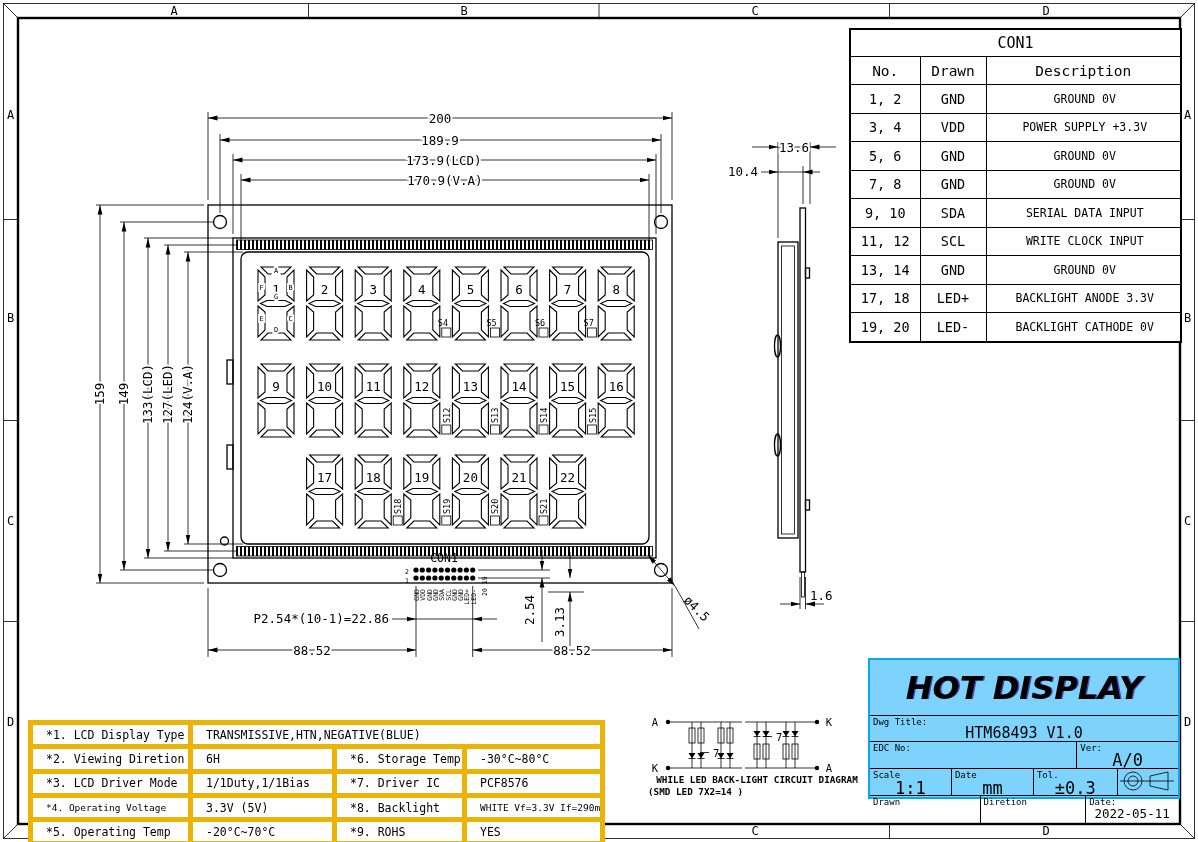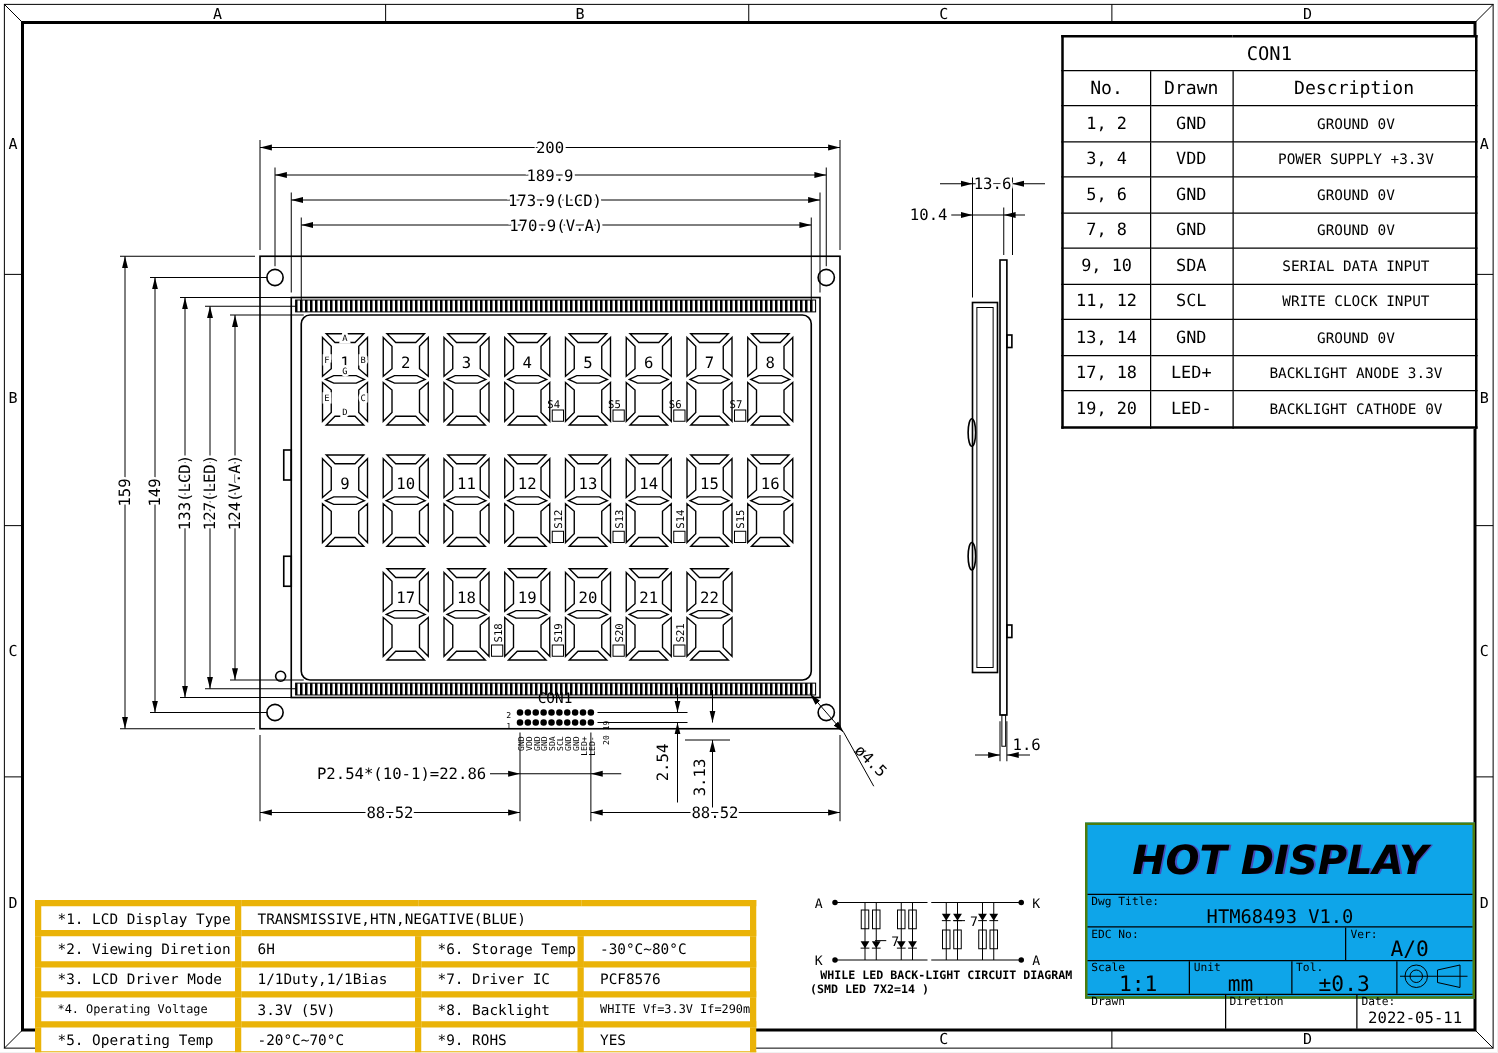--- a/index.html
+++ b/index.html
@@ -25,22 +25,22 @@
   #con1-table td.desc{font-size:11.5px;text-align:center;padding-left:4px;}
 
   
   #specs-table{position:absolute;left:28px;top:720px;width:572px;background:#fff;}
   #specs-table table{border-collapse:collapse;table-layout:fixed;width:100%;border:1.5px solid #000;}
   #specs-table td{border:5px solid #eab308;height:19.3px;font-size:11.5px;padding:0 0 0 13px;
                   white-space:nowrap;overflow:hidden;}
   #specs-table td.small{font-size:9.5px;}
 
   
-  #title-block{position:absolute;left:868px;top:658px;width:312px;height:141px;border:2px solid #4d7c0f;
-               box-sizing:border-box;background:#0ea5e9;}
+  #title-block{position:absolute;left:868px;top:658px;width:312px;height:141px;border:2px solid #0ea5e9;
+               box-sizing:border-box;background:#7dd3fc;}
   .tb-row{position:relative;border-top:1px solid #000;box-sizing:border-box;}
   .tb-row:first-child{border-top:none;}
   .tb-company{height:55px;display:flex;align-items:center;justify-content:center;
               font-family:"DejaVu Sans",sans-serif;font-style:italic;font-weight:bold;font-size:32px;
               text-shadow:1.5px 0 0 #4a4ab8;}
   .tb-dwg{height:26px;}
   .tb-flex{display:flex;}
   .tb-r3{height:27px;gap:44px;} .tb-r4{height:27px;} .tb-r5{height:28px;}
   .tb-cell{position:relative;border-left:1px solid #000;box-sizing:border-box;height:100%;}
   .tb-cell:first-child{border-left:none;}
@@ -693,21 +693,21 @@
       <span class="tb-label">Ver:</span>
       <div class="tb-value" style="padding-top:8px">A/0</div>
     </div>
   </div>
   <div class="tb-row tb-flex tb-r4">
     <div class="tb-cell" style="width:82px">
       <span class="tb-label">Scale</span>
       <div class="tb-value">1:1</div>
     </div>
     <div class="tb-cell" style="width:83px">
-      <span class="tb-label">Unit</span>
+      <span class="tb-label">Date</span>
       <div class="tb-value">mm</div>
     </div>
     <div class="tb-cell" style="width:85px">
       <span class="tb-label">Tol.</span>
       <div class="tb-value">±0.3</div>
     </div>
     <div class="tb-cell" style="width:62px;display:flex;align-items:center;justify-content:center">
       <svg width="58" height="24">
         <line x1="2" y1="12" x2="56" y2="12" class="thin"></line>
         <circle cx="15" cy="12" r="5" class="thin"></circle>

